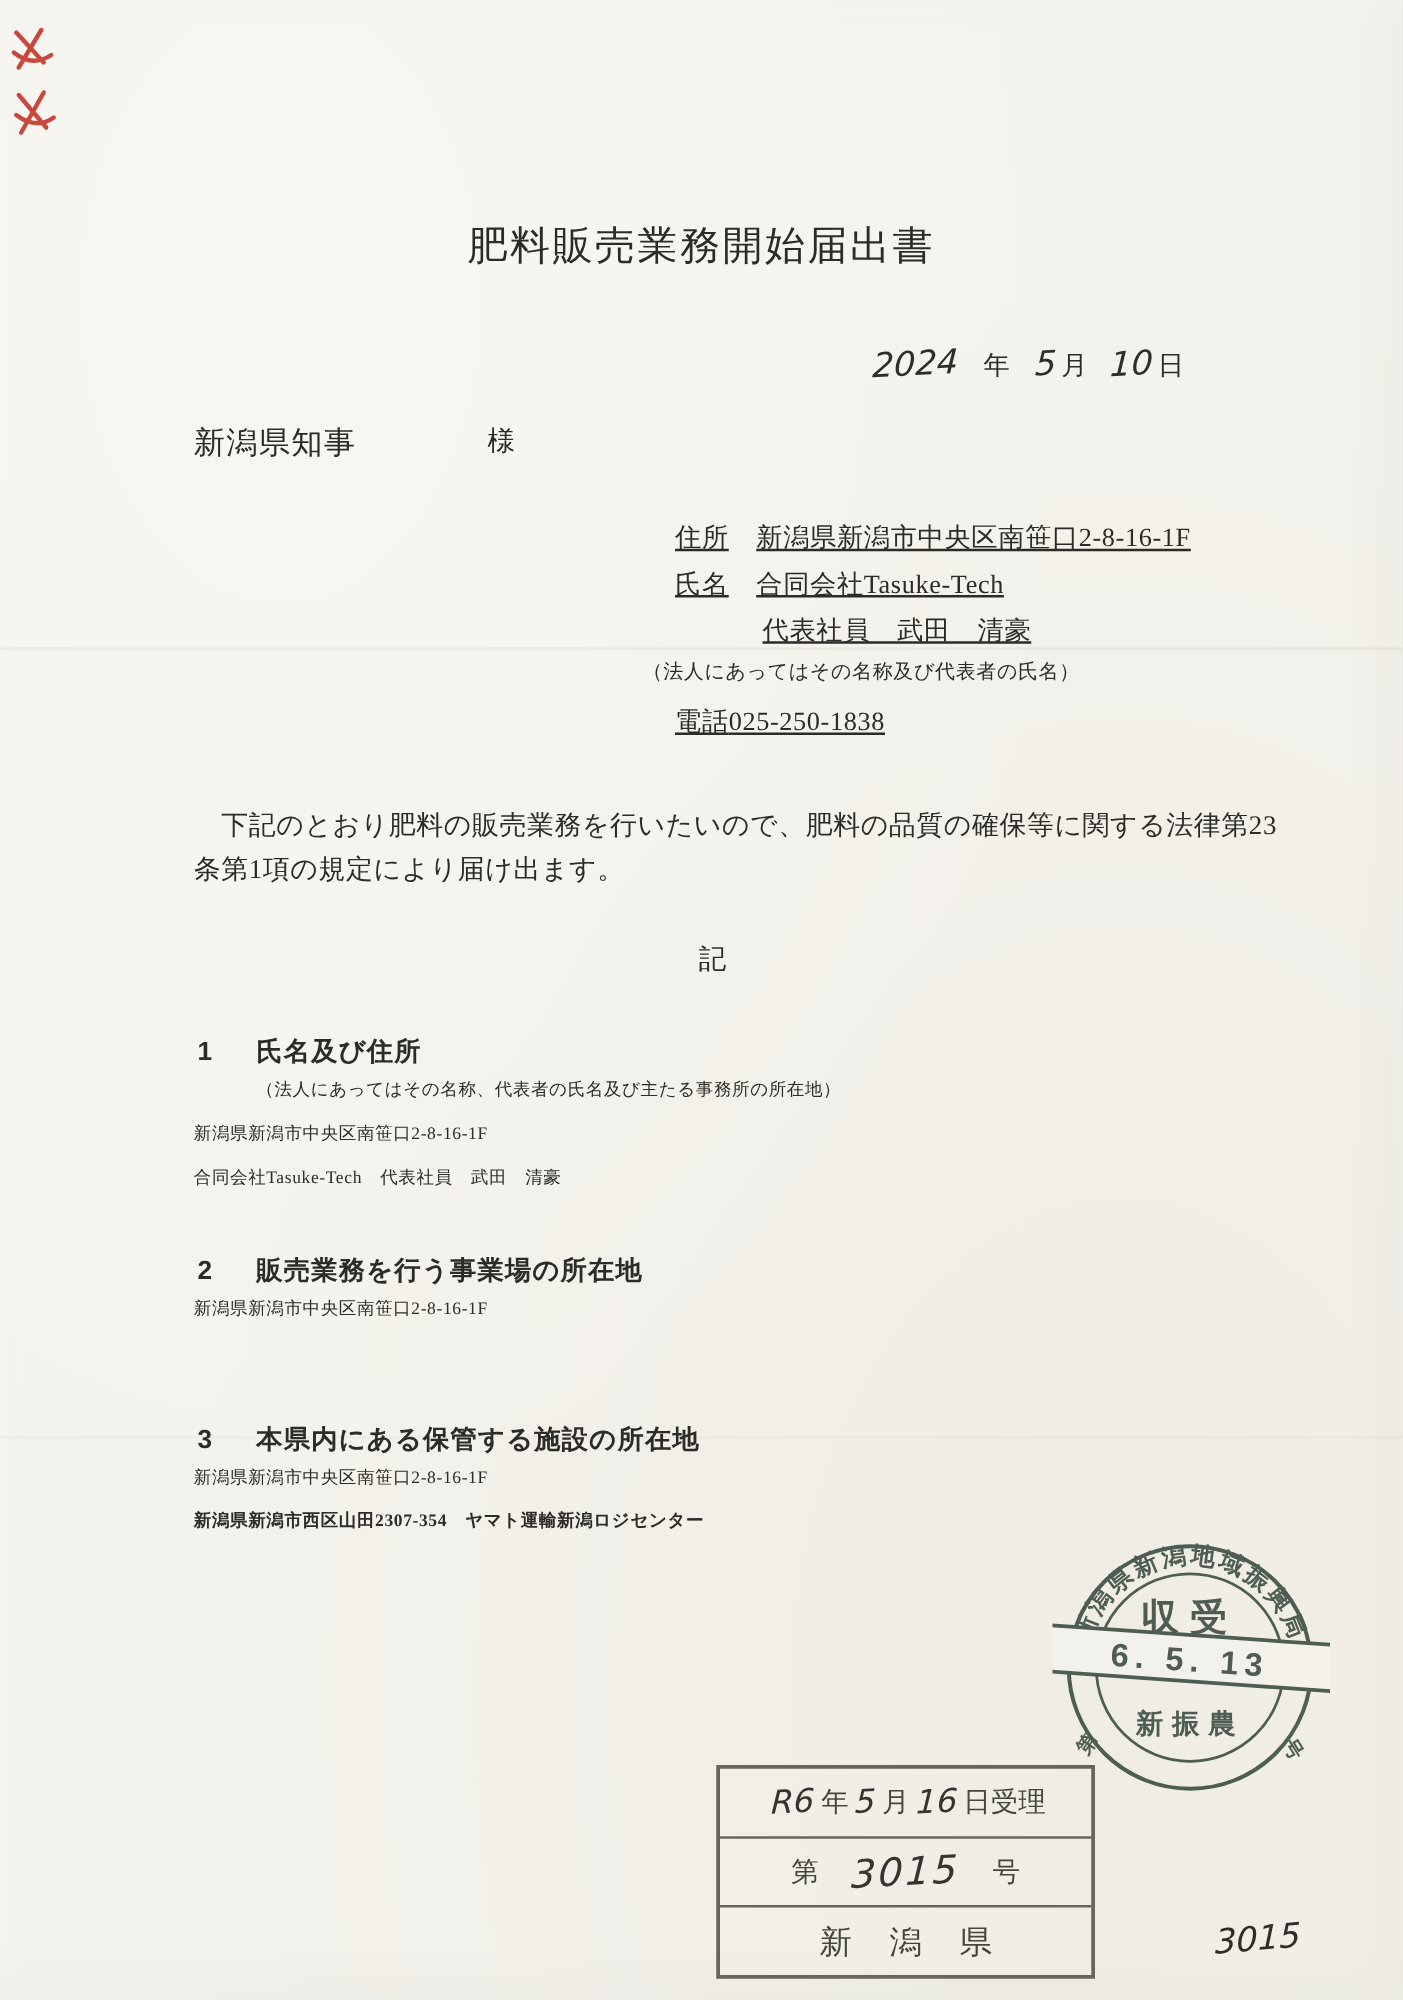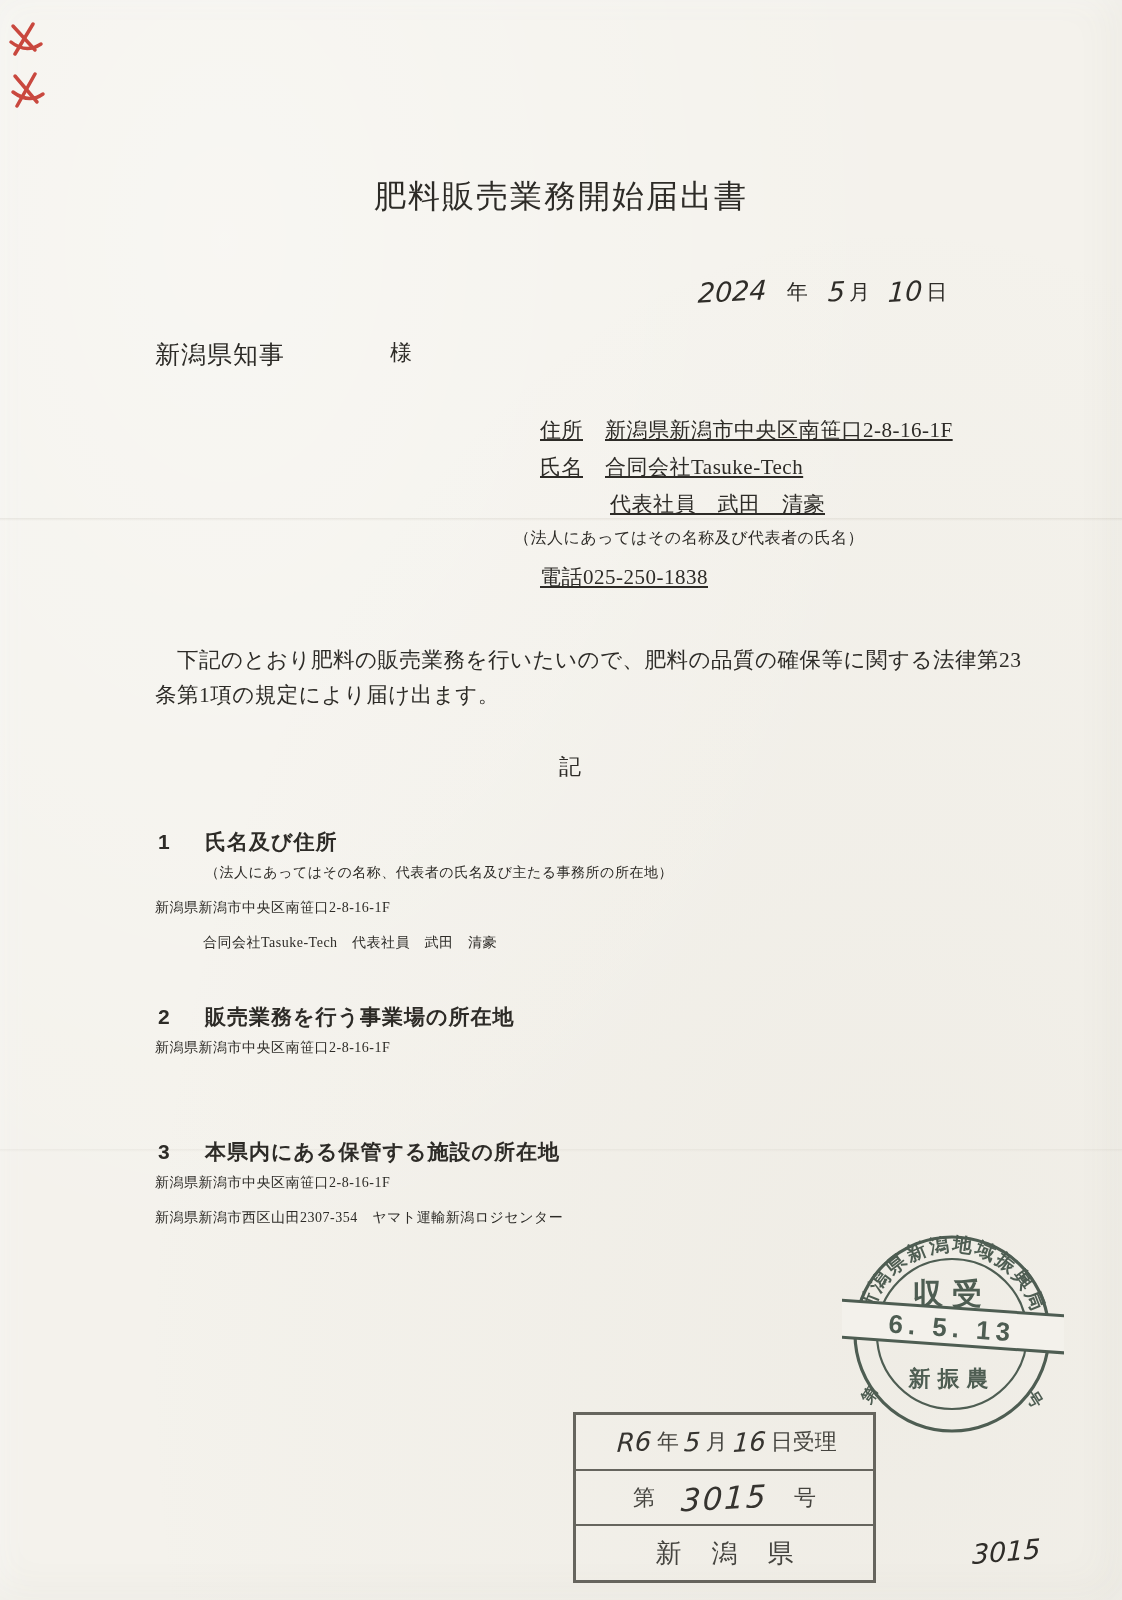--- a/index.html
+++ b/index.html
@@ -105,34 +105,34 @@
   <div class="abs body-line" style="left:155px;top:685px;">条第1項の規定により届け出ます。</div>
 
   <div class="abs ki serif">記</div>
 
   <div class="abs sec-head gothic" style="left:158px;top:831px;">
     <span class="sec-num">1</span>
     <span>氏名及び住所</span>
   </div>
   <div class="abs sec-line" style="left:205px;top:866px;">（法人にあってはその名称、代表者の氏名及び主たる事務所の所在地）</div>
   <div class="abs sec-line" style="left:155px;top:901px;">新潟県新潟市中央区南笹口2-8-16-1F</div>
-  <div class="abs sec-line" style="left:155px;top:936px;margin-left:48px;">合同会社Tasuke-Tech　代表社員　武田　清豪</div>
+  <div class="abs sec-line" style="left:155px;top:936px;">合同会社Tasuke-Tech　代表社員　武田　清豪</div>
 
   <div class="abs sec-head gothic" style="left:158px;top:1006px;">
     <span class="sec-num">2</span>
     <span>販売業務を行う事業場の所在地</span>
   </div>
   <div class="abs sec-line" style="left:155px;top:1041px;">新潟県新潟市中央区南笹口2-8-16-1F</div>
 
   <div class="abs sec-head gothic" style="left:158px;top:1141px;">
     <span class="sec-num">3</span>
     <span>本県内にある保管する施設の所在地</span>
   </div>
   <div class="abs sec-line" style="left:155px;top:1176px;">新潟県新潟市中央区南笹口2-8-16-1F</div>
-  <div class="abs sec-line" style="left:155px;top:1211px;">新潟県新潟市西区山田2307-354　ヤマト運輸新潟ロジセンター</div>
+  <div class="abs sec-line" style="left:155px;top:1211px;font-weight:bold;">新潟県新潟市西区山田2307-354　ヤマト運輸新潟ロジセンター</div>
 
   <svg class="round-stamp" viewBox="0 0 222 216">
     <defs>
       <path id="arcTop" d="M 27 108 A 83 83 0 0 1 193 108"></path>
     </defs>
     <g fill="none" stroke="#3d4e43">
       <circle cx="110" cy="108" r="97" stroke-width="3.2"></circle>
       <circle cx="110" cy="108" r="75" stroke-width="2.2"></circle>
     </g>
     <text font-size="19.5" font-weight="bold" letter-spacing="2.5">

